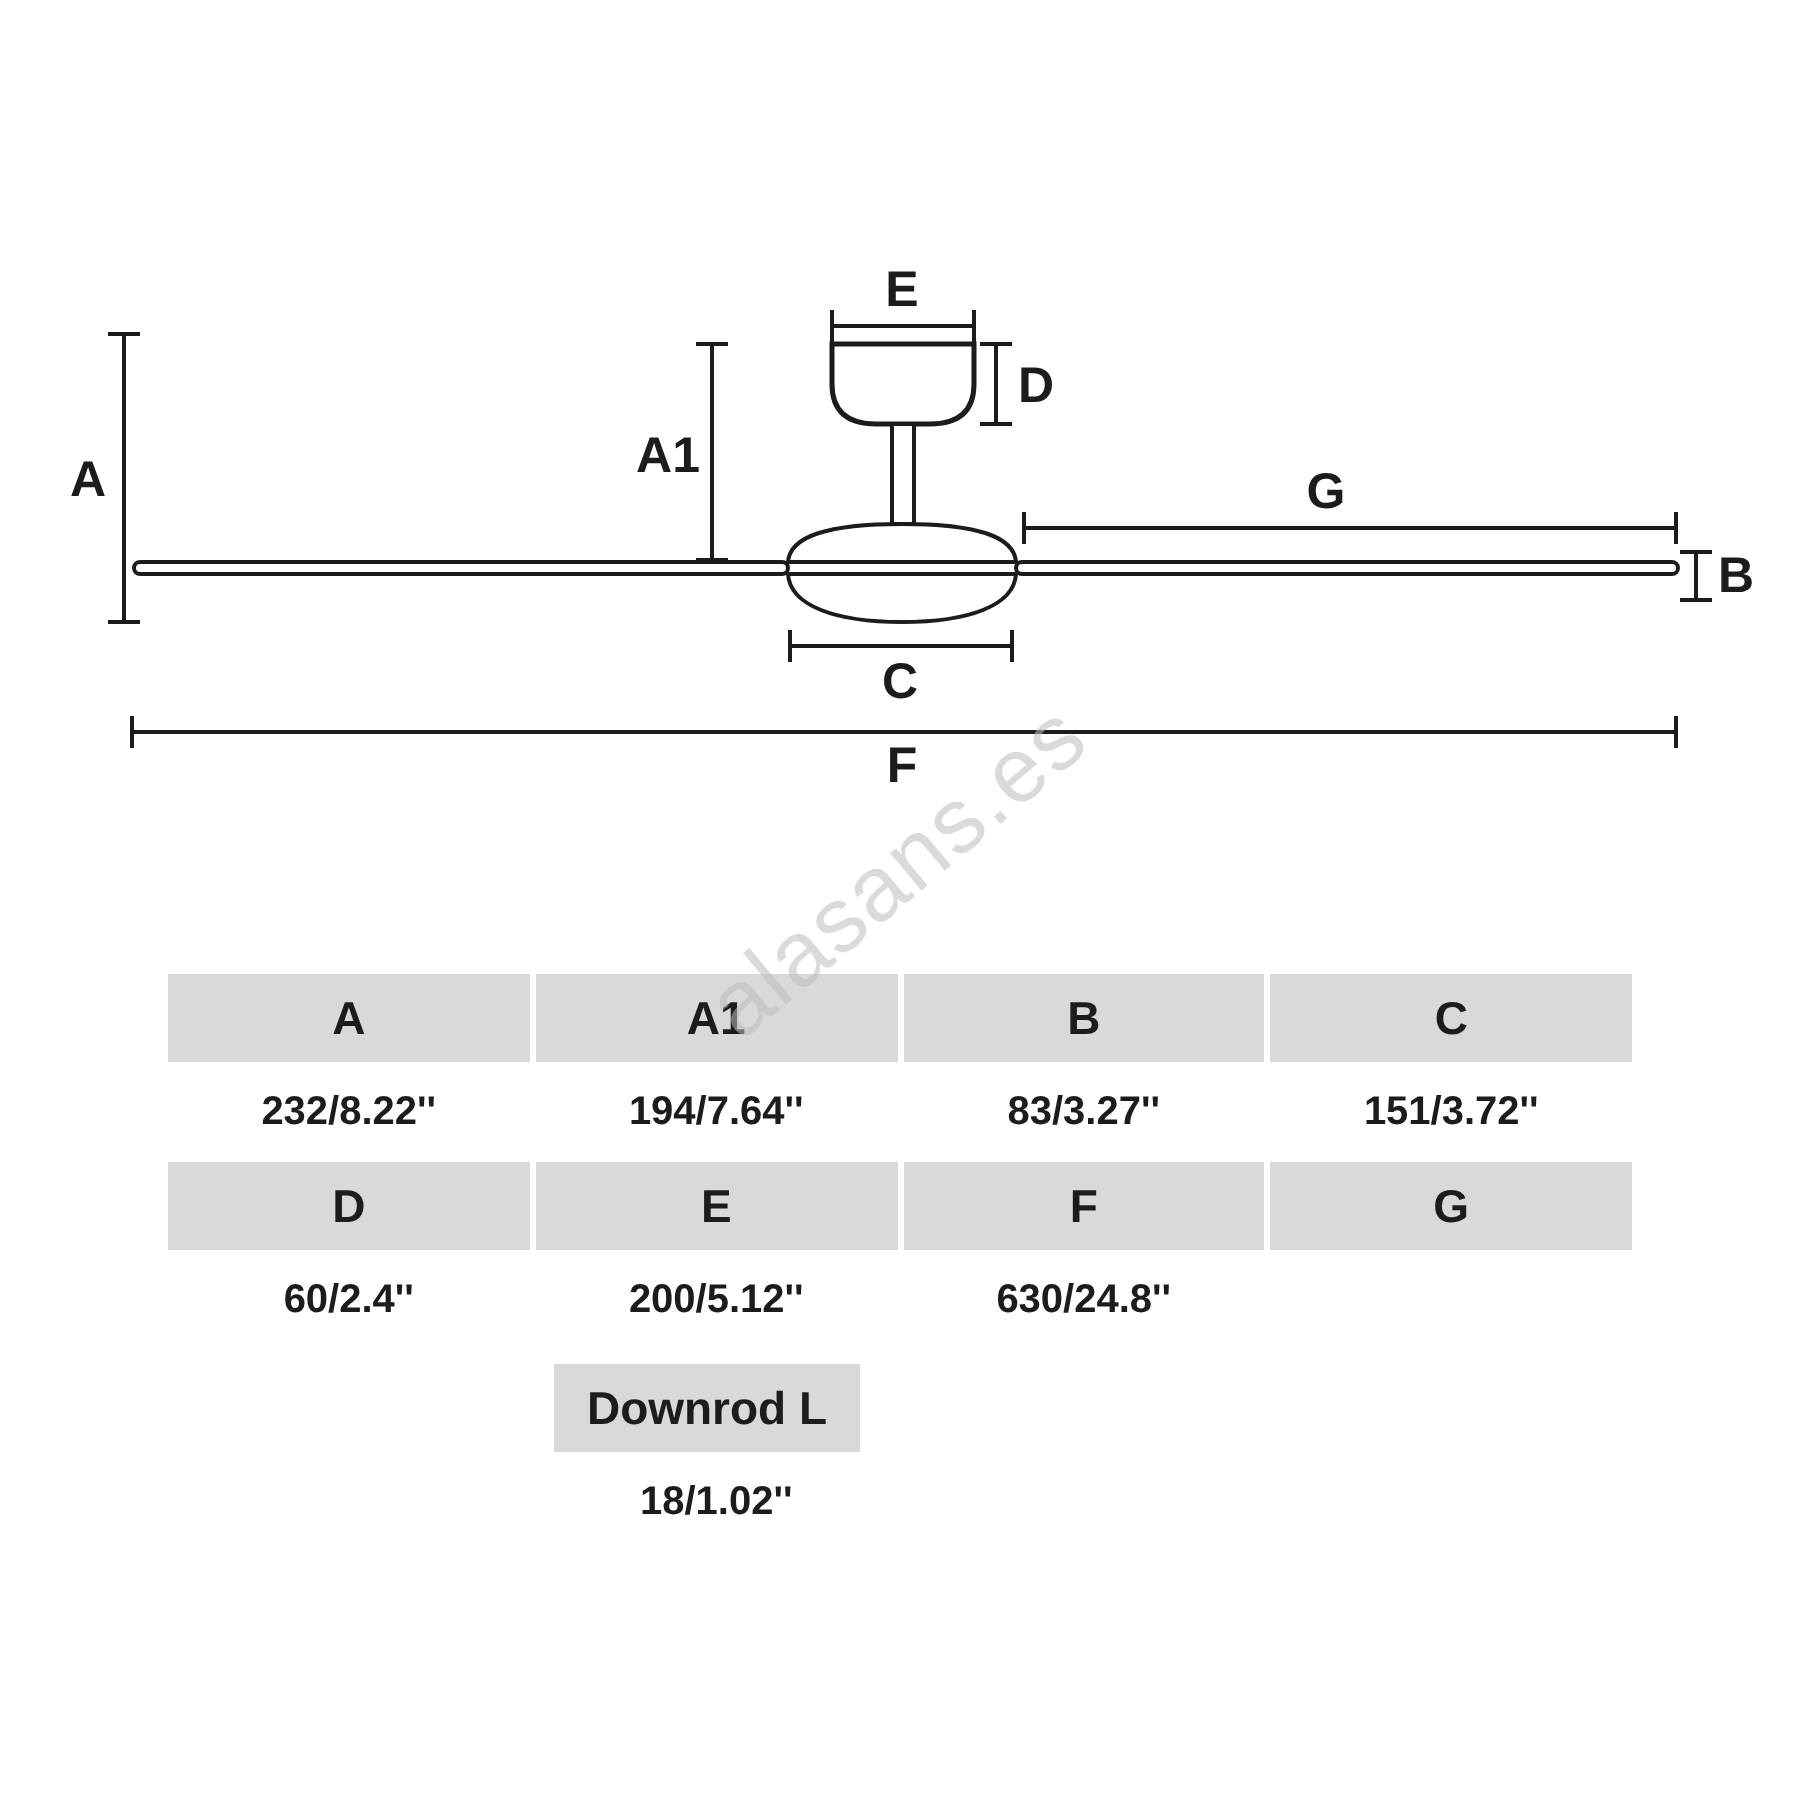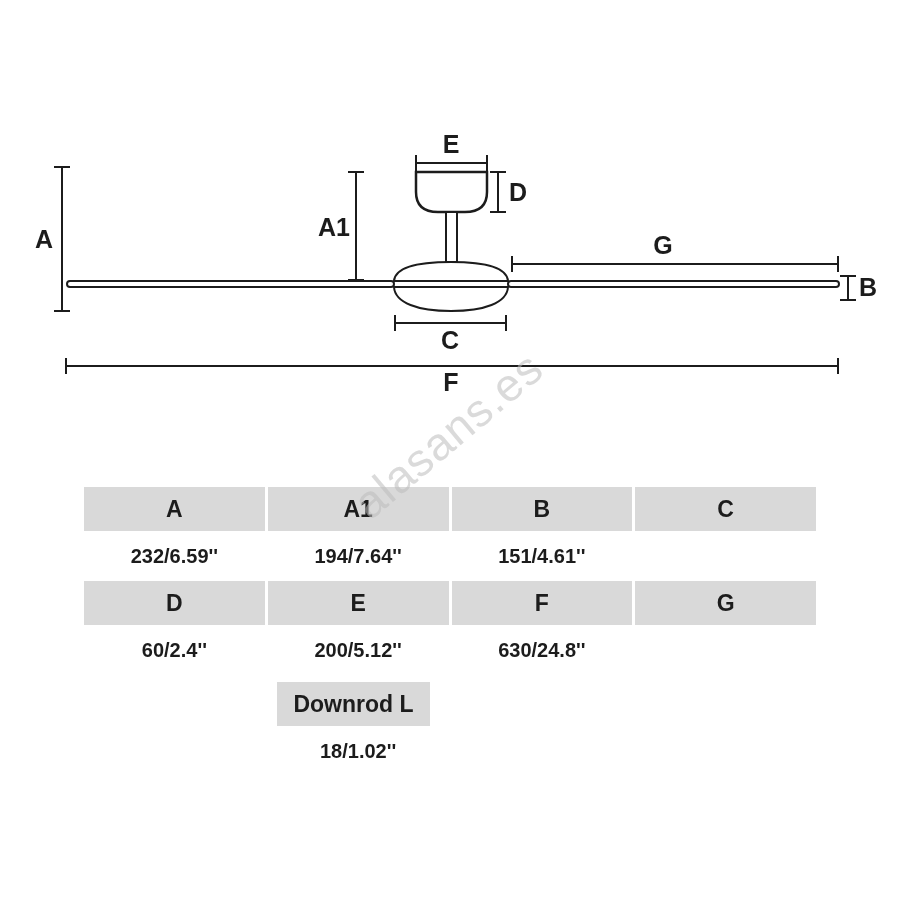--- a/index.html
+++ b/index.html
@@ -131,23 +131,24 @@
 <div class="watermark">alasans.es</div>
 
 <div class="dim-table">
   <div class="trow">
     <div class="hcell">A</div>
     <div class="hcell">A1</div>
     <div class="hcell">B</div>
     <div class="hcell">C</div>
   </div>
   <div class="trow">
-    <div class="vcell">232/6.59''</div>
+    <div class="vcell">232/8.22''</div>
     <div class="vcell">194/7.64''</div>
-    <div class="vcell">151/4.61''</div>
+    <div class="vcell">83/3.27''</div>
+    <div class="vcell">151/3.72''</div>
   </div>
   <div class="trow">
     <div class="hcell">D</div>
     <div class="hcell">E</div>
     <div class="hcell">F</div>
     <div class="hcell">G</div>
   </div>
   <div class="trow">
     <div class="vcell">60/2.4''</div>
     <div class="vcell">200/5.12''</div>

